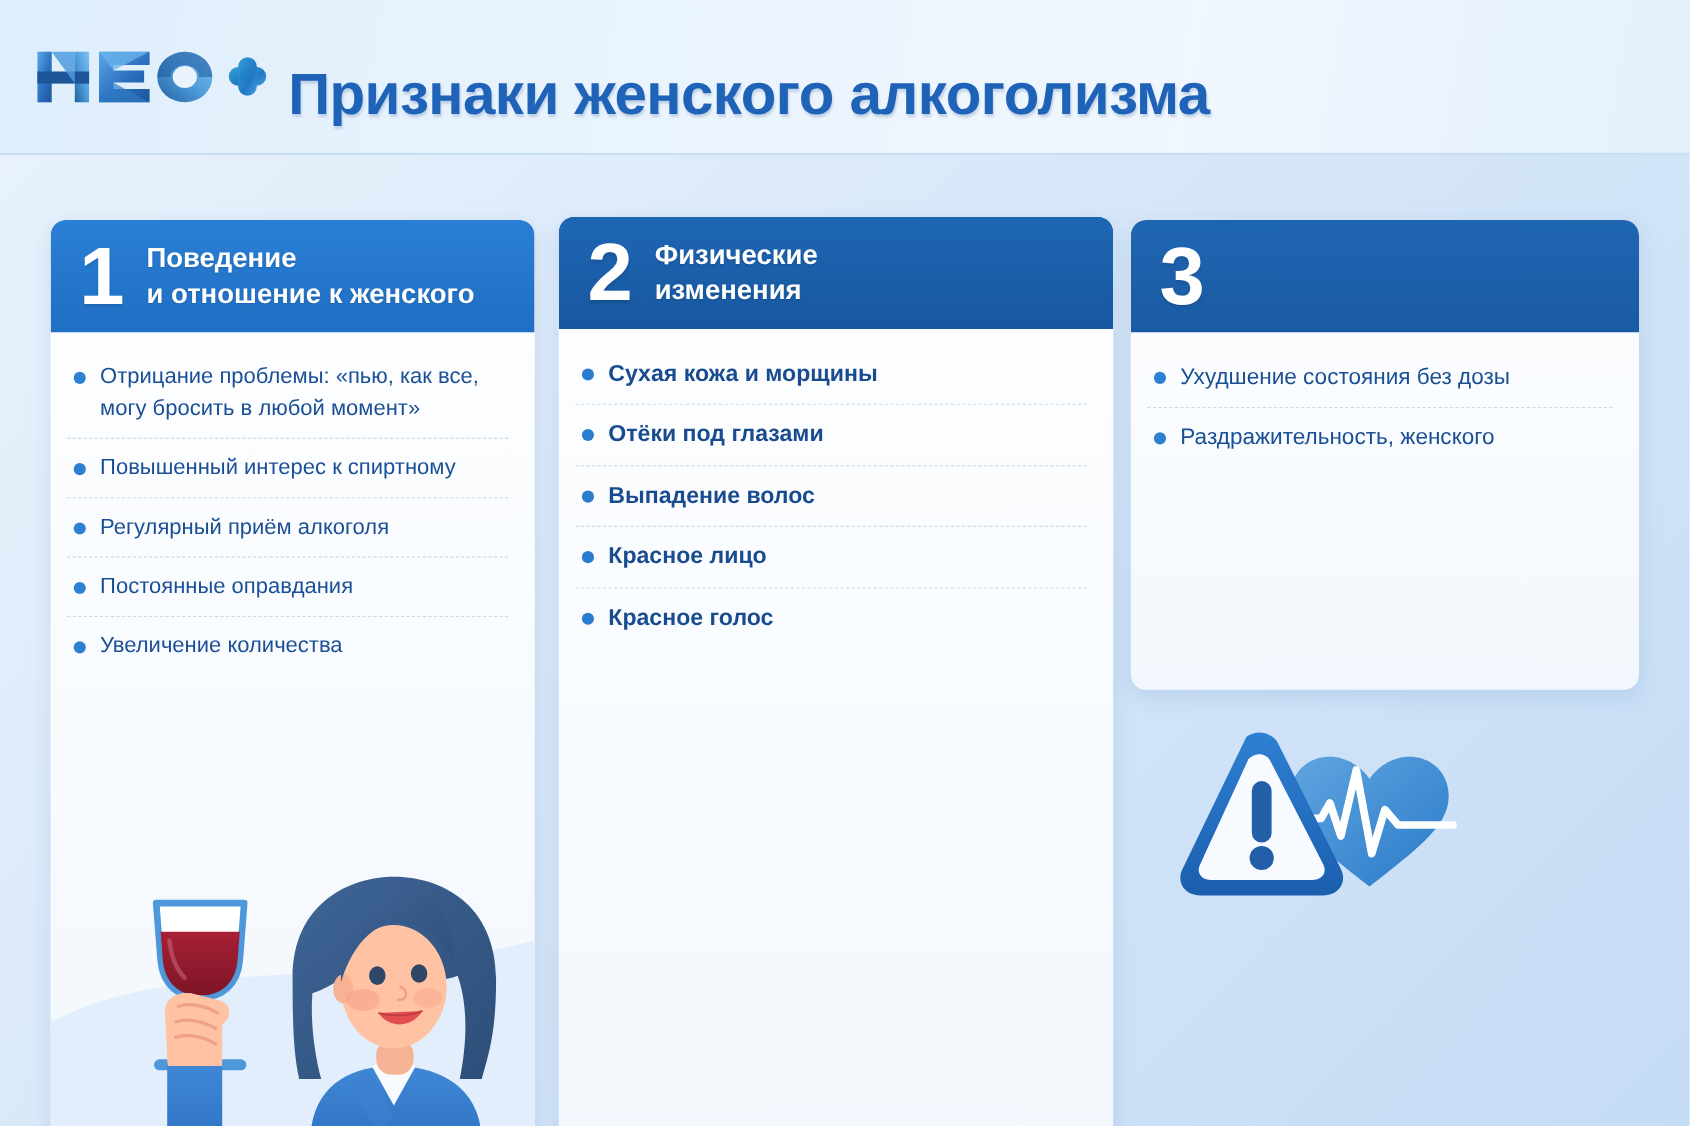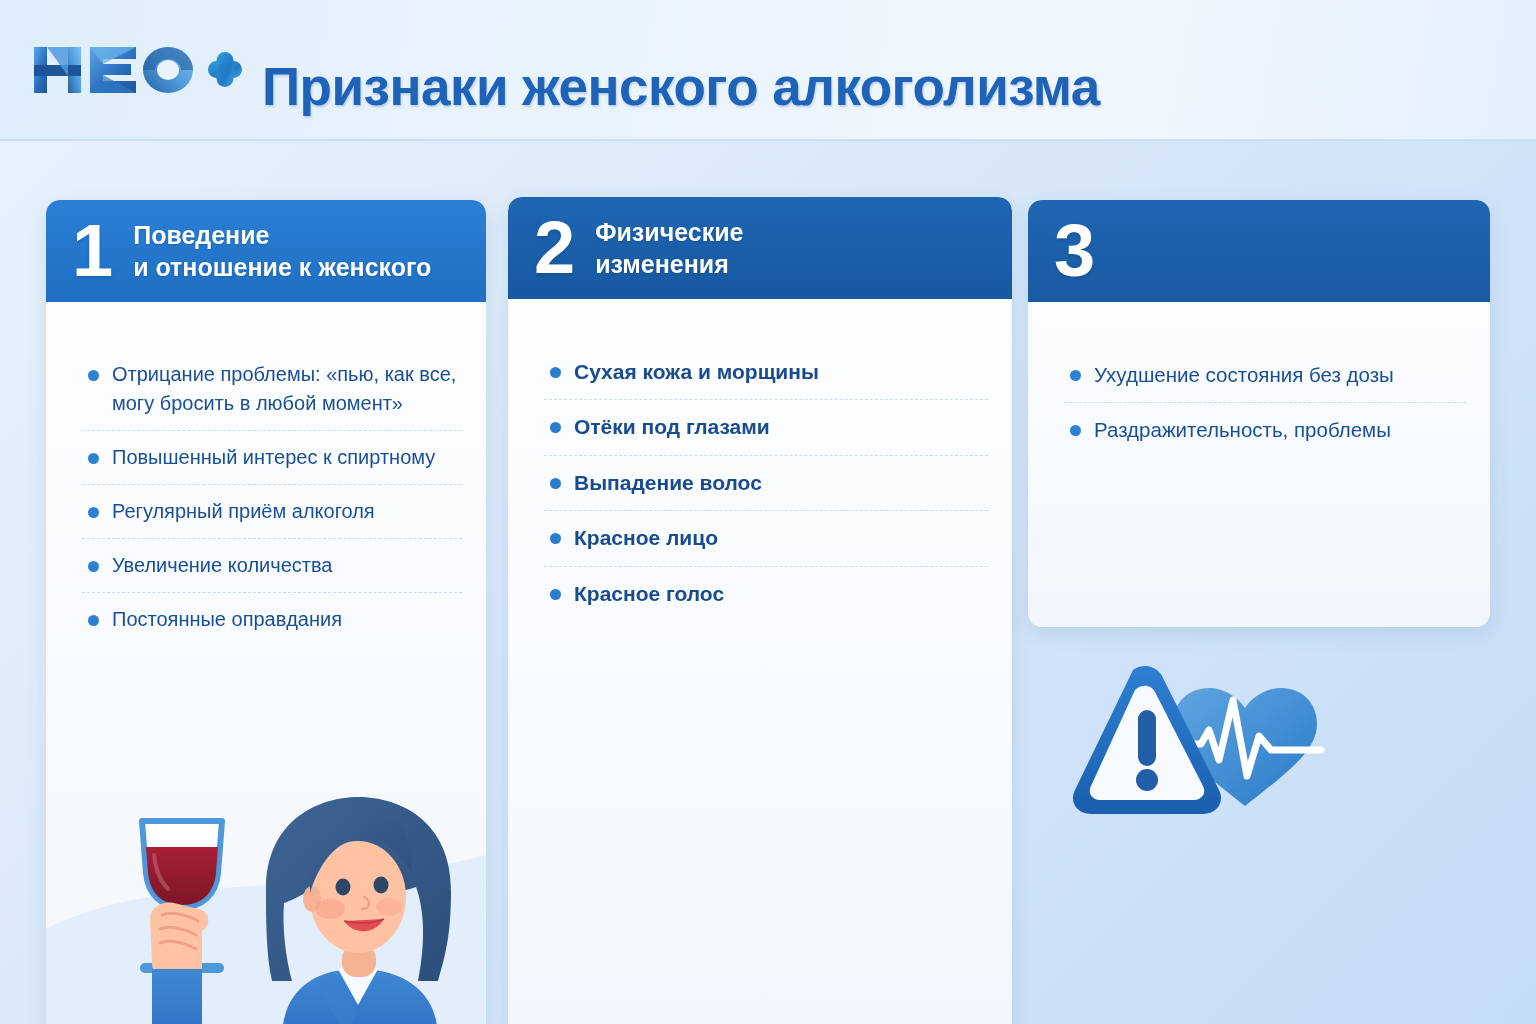--- a/index.html
+++ b/index.html
@@ -67,21 +67,21 @@
     line-height: 0.78;
     margin-right: 20px;
     text-shadow: 0 2px 3px rgba(0,0,0,.13);
   }
   .card-title {
     color: #ffffff; font-weight: bold;
     font-size: 25px; line-height: 1.28;
     text-shadow: 0 1px 2px rgba(0,0,0,.18);
   }
 
-  .card-body { padding: 26px 24px 0 36px; position: relative; z-index: 3; margin-top: 32px; }
+  .card-body { padding: 26px 24px 0 15px; position: relative; z-index: 3; }
 
   ul.points { list-style: none; }
   ul.points li {
     position: relative;
     padding: 0 0 0 30px;
     color: #1a4f96;
     font-size: 20px;
     line-height: 1.45;
     border-bottom: 1px dashed #c9dcee;
     padding-bottom: 12px;
@@ -173,22 +173,22 @@
         <span>Поведение</span><br>
         <span>и отношение к женского</span>
       </span>
     </header>
 
     <div class="card-body">
       <ul class="points">
         <li>Отрицание проблемы: «пью, как все, могу бросить в любой момент»</li>
         <li>Повышенный интерес к спиртному</li>
         <li>Регулярный приём алкоголя</li>
+        <li>Постоянные оправдания</li>
         <li>Увеличение количества</li>
-        <li>Постоянные оправдания</li>
       </ul>
     </div>
 
     <svg class="wave1" viewBox="0 0 440 230" preserveAspectRatio="none">
       <path d="M0 120 C120 60 260 92 440 46 L440 230 L0 230 Z" fill="#e2eefb"></path>
     </svg>
 
     <div class="art art--woman1">
       <svg viewBox="0 0 420 270" width="420" height="270">
         <defs>
@@ -271,21 +271,21 @@
   </section>
 
   <section class="card card--3">
     <header class="card-head">
       <span class="card-num">3</span>
     </header>
 
     <div class="card-body">
       <ul class="points">
         <li>Ухудшение состояния без дозы</li>
-        <li>Раздражительность, проблемы</li>
+        <li>Раздражительность, женского</li>
       </ul>
     </div>
   </section>
 
   <div class="art art--alert3">
     <svg viewBox="0 0 280 165" width="280" height="165">
       <defs>
         <linearGradient id="heartg" x1="0" y1="0" x2="1" y2="1">
           <stop offset="0%" stop-color="#5fa5e0"></stop>
             <stop offset="100%" stop-color="#2b7ac9"></stop>

